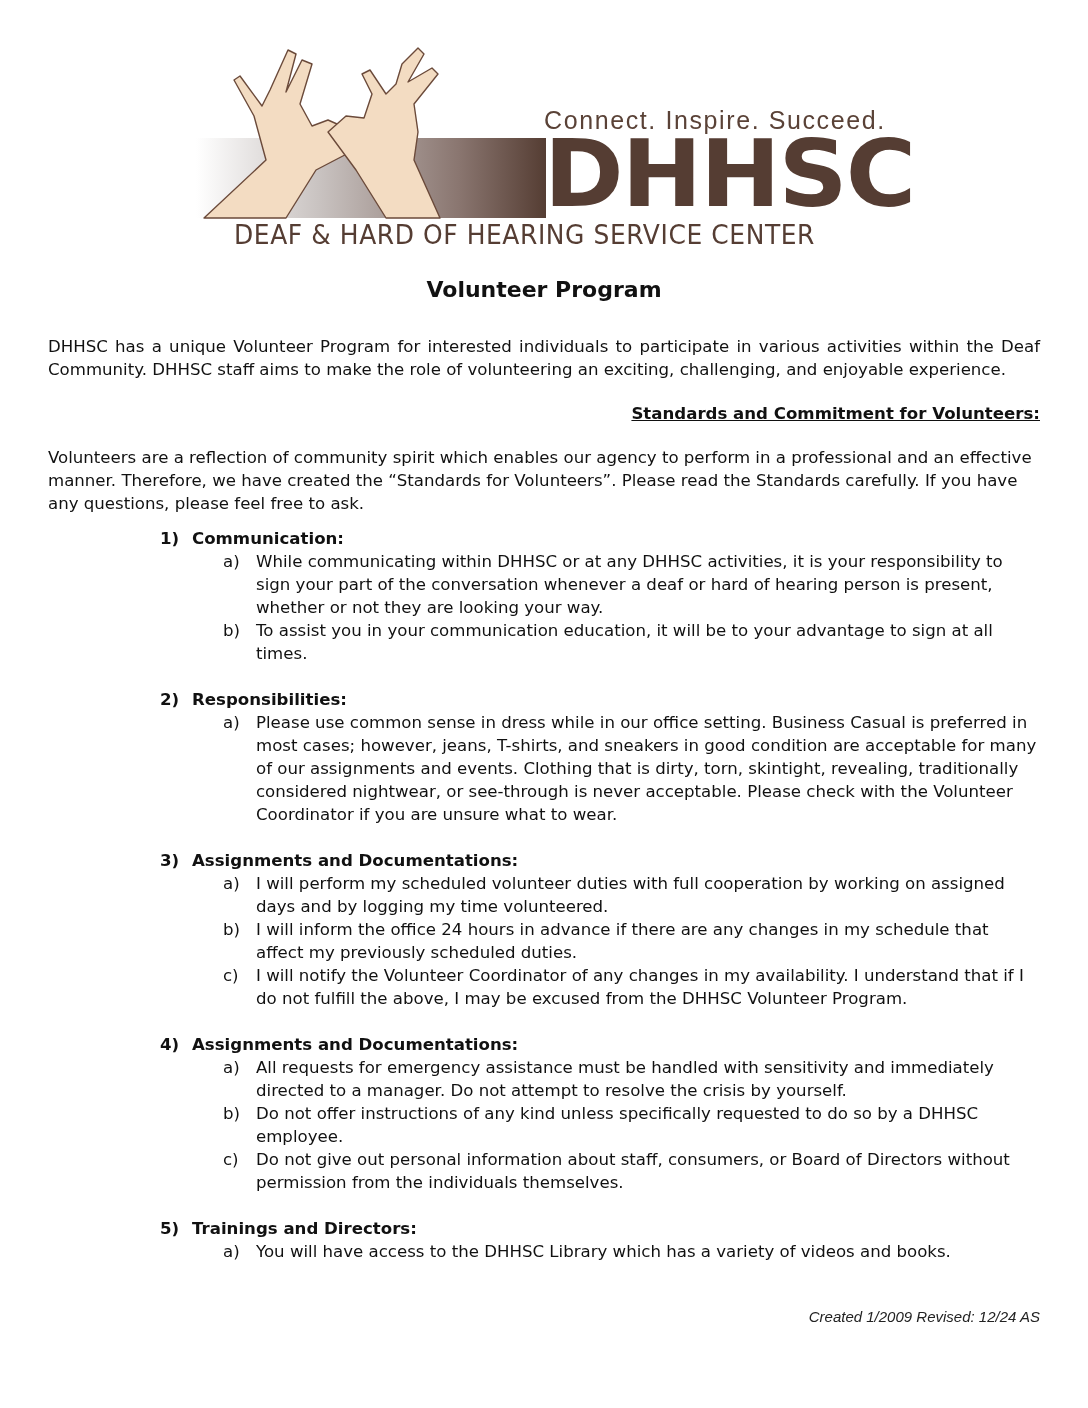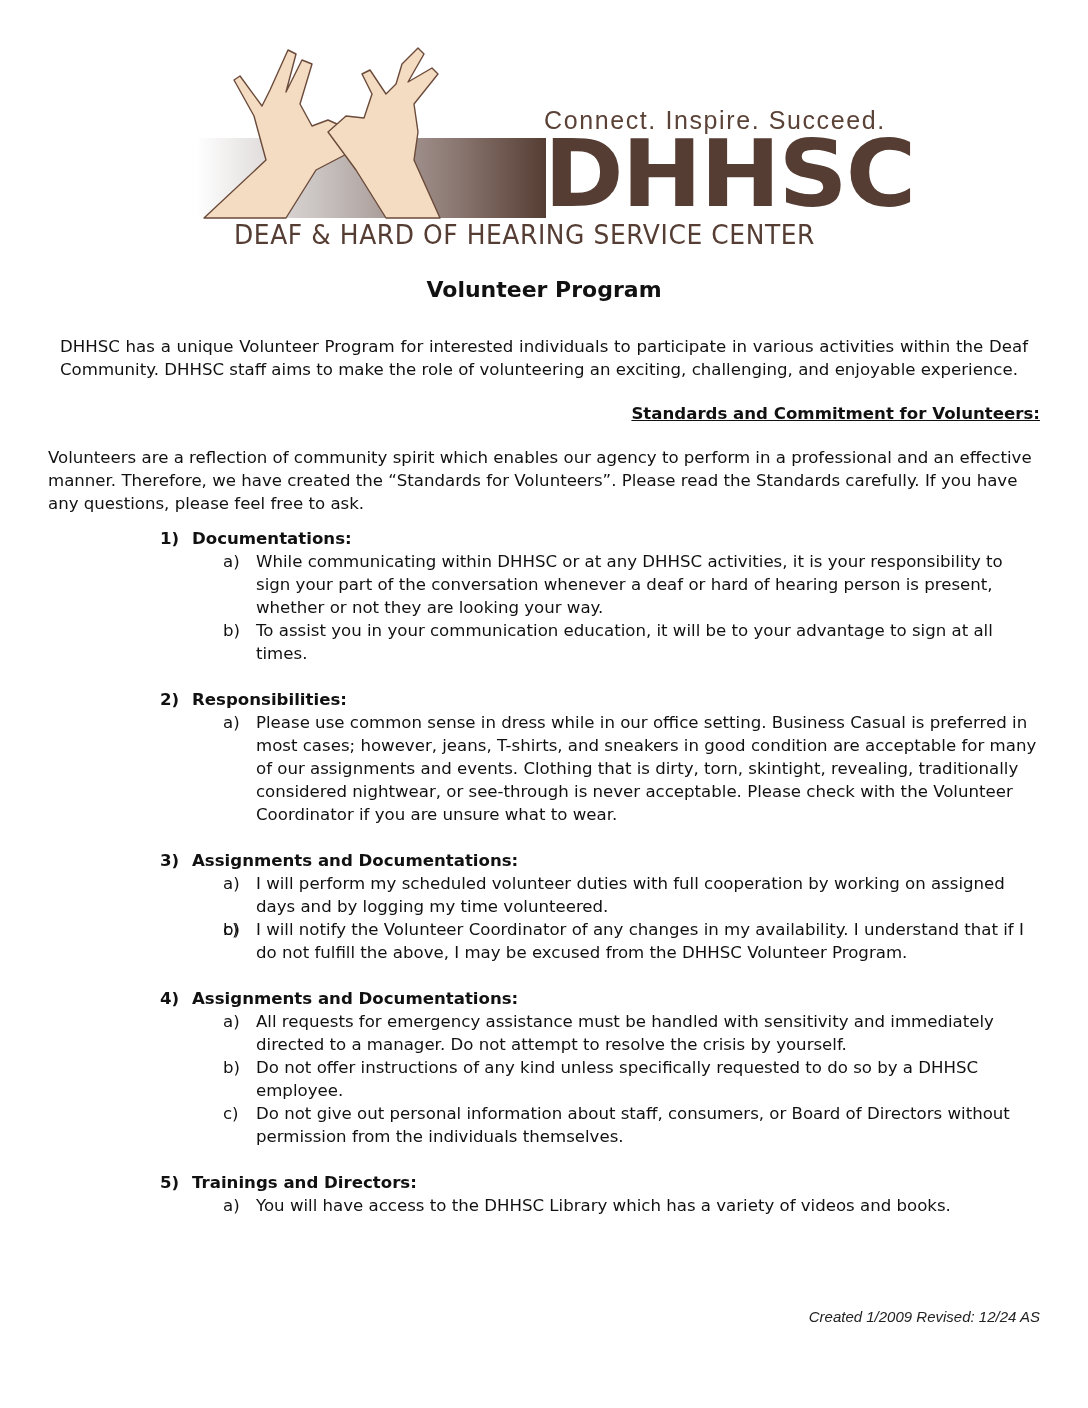--- a/index.html
+++ b/index.html
@@ -5,21 +5,21 @@
   html, body { margin: 0; padding: 0; background: #ffffff; }
   body { width: 1088px; height: 1408px; position: relative; overflow: hidden; color: #111; }
   .logo { position: absolute; left: 196px; top: 20px; width: 700px; height: 240px; }
   .logo svg { position: absolute; left: 0; top: 0; }
   .tagline { position: absolute; left: 348px; top: 86px; font-family: Liberation Sans, sans-serif; font-size: 25px; letter-spacing: 1.6px; color: #5a4237; white-space: nowrap; }
   .big { position: absolute; left: 348px; top: 104px; font-family: "DejaVu Sans", sans-serif; font-weight: bold; font-size: 100px; line-height: 110px; letter-spacing: -2px; color: #553d33; transform: scaleX(0.96) scaleY(0.92); transform-origin: left top; white-space: nowrap; }
   .subtitle { position: absolute; left: 38px; top: 200px; font-family: "DejaVu Sans", sans-serif; font-size: 26px; color: #553d33; letter-spacing: 0.6px; white-space: nowrap; transform: scaleX(0.96); transform-origin: left top; }
 
   .doc { position: absolute; left: 48px; top: 272px; width: 992px; font-family: "DejaVu Sans", sans-serif; font-size: 16.6px; line-height: 23px; }
   .title { text-align: center; font-weight: bold; font-size: 22px; margin: 2px 0 29px 0; line-height: 32px; }
-  .intro { text-align: justify; text-align-last: left; margin: 12px; }
+  .intro { text-align: justify; text-align-last: left; margin: 0; }
   .section-head { font-weight: bold; text-decoration: underline; margin: 21px 0 0 0; text-align: right; }
   .para { margin: 21px 0 12px 0; }
   ol.main { list-style: none; margin: 12px 0 0 0; padding: 0; }
   ol.main > li { margin: 0 0 23px 0; position: relative; padding-left: 144px; }
   .num { position: absolute; left: 112px; font-weight: bold; }
   .item-title { font-weight: bold; }
   ol.sub { list-style: none; margin: 0; padding: 0; }
   ol.sub > li { position: relative; padding-left: 64px; }
   .letter { position: absolute; left: 31px; }
   .footer { position: absolute; right: 48px; top: 1308px; font-family: "Liberation Sans", sans-serif; font-style: italic; font-size: 15px; color: #222; }
@@ -50,39 +50,39 @@
 
 <div class="doc">
   <div class="title">Volunteer Program</div>
   <p class="intro">DHHSC has a unique Volunteer Program for interested individuals to participate in various activities within the Deaf Community. DHHSC staff aims to make the role of volunteering an exciting, challenging, and enjoyable experience.</p>
   <div class="section-head">Standards and Commitment for Volunteers:</div>
   <p class="para">Volunteers are a reflection of community spirit which enables our agency to perform in a professional and an effective manner. Therefore, we have created the “Standards for Volunteers”. Please read the Standards carefully. If you have any questions, please feel free to ask.</p>
 
   <ol class="main">
     <li>
       <span class="num">1)</span>
-      <span class="item-title">Documentations:</span>
+      <span class="item-title">Communication:</span>
       <ol class="sub">
         <li><span class="letter">a)</span><span>While communicating within DHHSC or at any DHHSC activities, it is your responsibility to sign your part of the conversation whenever a deaf or hard of hearing person is present, whether or not they are looking your way.</span></li>
         <li><span class="letter">b)</span><span>To assist you in your communication education, it will be to your advantage to sign at all times.</span></li>
       </ol>
     </li>
     <li>
       <span class="num">2)</span>
       <span class="item-title">Responsibilities:</span>
       <ol class="sub">
         <li><span class="letter">a)</span><span>Please use common sense in dress while in our office setting. Business Casual is preferred in most cases; however, jeans, T-shirts, and sneakers in good condition are acceptable for many of our assignments and events. Clothing that is dirty, torn, skintight, revealing, traditionally considered nightwear, or see-through is never acceptable. Please check with the Volunteer Coordinator if you are unsure what to wear.</span></li>
       </ol>
     </li>
     <li>
       <span class="num">3)</span>
       <span class="item-title">Assignments and Documentations:</span>
       <ol class="sub">
         <li><span class="letter">a)</span><span>I will perform my scheduled volunteer duties with full cooperation by working on assigned days and by logging my time volunteered.</span></li>
-        <li><span class="letter">b)</span></li>
+        <li><span class="letter">b)</span><span>I will inform the office 24 hours in advance if there are any changes in my schedule that affect my previously scheduled duties.</span></li>
         <li><span class="letter">c)</span><span>I will notify the Volunteer Coordinator of any changes in my availability. I understand that if I do not fulfill the above, I may be excused from the DHHSC Volunteer Program.</span></li>
       </ol>
     </li>
     <li>
       <span class="num">4)</span>
       <span class="item-title">Assignments and Documentations:</span>
       <ol class="sub">
         <li><span class="letter">a)</span><span>All requests for emergency assistance must be handled with sensitivity and immediately directed to a manager. Do not attempt to resolve the crisis by yourself.</span></li>
         <li><span class="letter">b)</span><span>Do not offer instructions of any kind unless specifically requested to do so by a DHHSC employee.</span></li>
         <li><span class="letter">c)</span><span>Do not give out personal information about staff, consumers, or Board of Directors without permission from the individuals themselves.</span></li>

